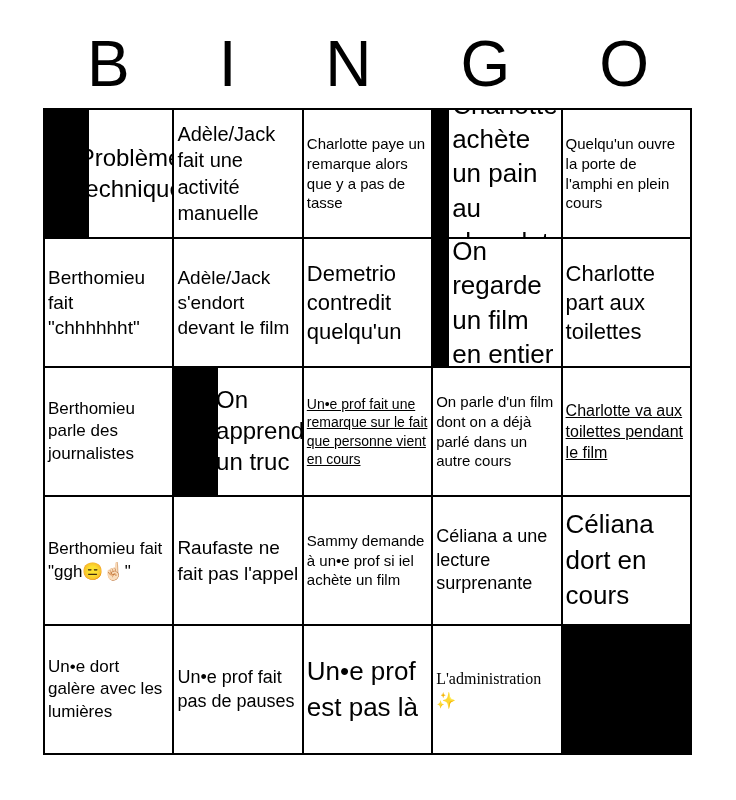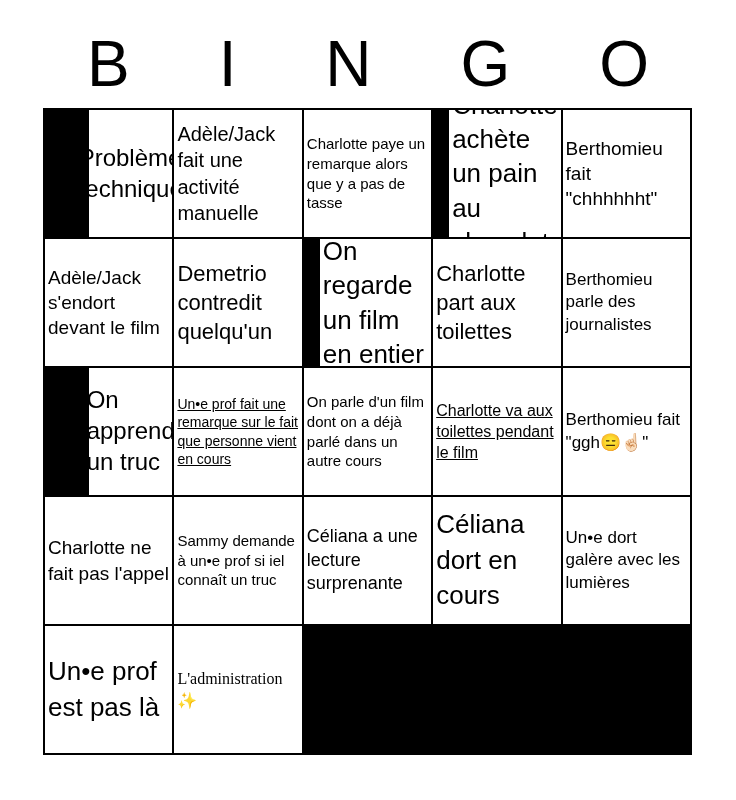--- a/index.html
+++ b/index.html
@@ -81,37 +81,39 @@
     <span>G</span>
     <span>O</span>
   </div>
 
   <div class="card">
 
     <div class="cell fs24">Problème technique</div>
     <div class="cell fs20">Adèle/Jack fait une activité manuelle</div>
     <div class="cell fs15">Charlotte paye un remarque alors que y a pas de tasse</div>
     <div class="cell fs21">Charlotte achète un pain au chocolat</div>
+    <div class="cell fs15">Quelqu'un ouvre la porte de l'amphi en plein cours</div>
 
     <div class="cell fs19">Berthomieu fait "chhhhhht"</div>
     <div class="cell fs19">Adèle/Jack s'endort devant le film</div>
     <div class="cell fs22">Demetrio contredit quelqu'un</div>
     <div class="cell fs21">On regarde un film en entier</div>
 
     <div class="cell fs22">Charlotte part aux toilettes</div>
     <div class="cell fs17">Berthomieu parle des journalistes</div>
     <div class="cell fs24">On apprend un truc</div>
     <div class="cell fs14">Un•e prof fait une remarque sur le fait que personne vient en cours</div>
     <div class="cell fs15">On parle d'un film dont on a déjà parlé dans un autre cours</div>
 
     <div class="cell fs16">Charlotte va aux toilettes pendant le film</div>
     <div class="cell fs17">Berthomieu fait "ggh😑☝🏻"</div>
-    <div class="cell fs19">Charlotte ne fait pas l'appel</div>
-    <div class="cell fs15">Sammy demande à un•e prof si iel connaît un truc</div>
+    <div class="cell fs19">Raufaste ne fait pas l'appel</div>
+    <div class="cell fs15">Sammy demande à un•e prof si iel achète un film</div>
     <div class="cell fs18">Céliana a une lecture surprenante</div>
 
     <div class="cell fs26">Céliana dort en cours</div>
     <div class="cell fs17">Un•e dort galère avec les lumières</div>
+    <div class="cell fs18">Un•e prof fait pas de pauses</div>
     <div class="cell fs26">Un•e prof est pas là</div>
     <div class="cell fs13">L'administration ✨</div>
   </div>
 
 </div>
 
 </body></html>

